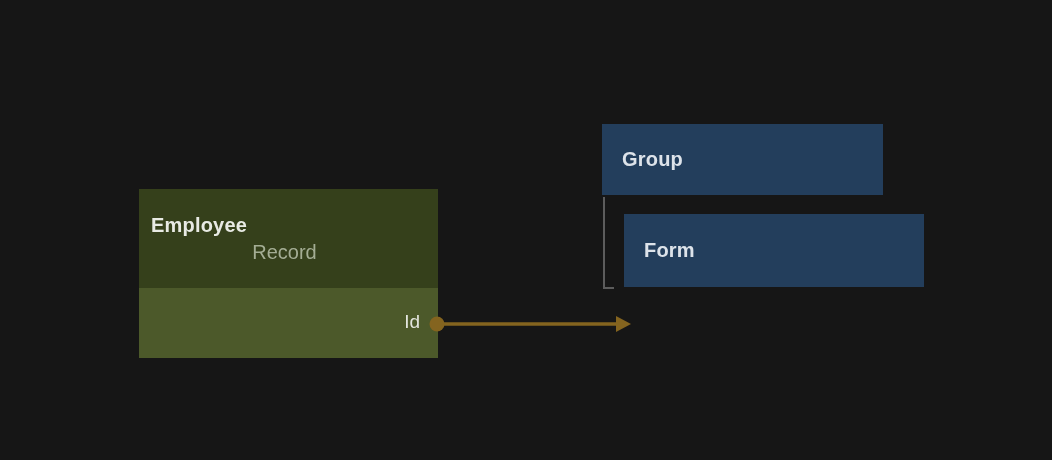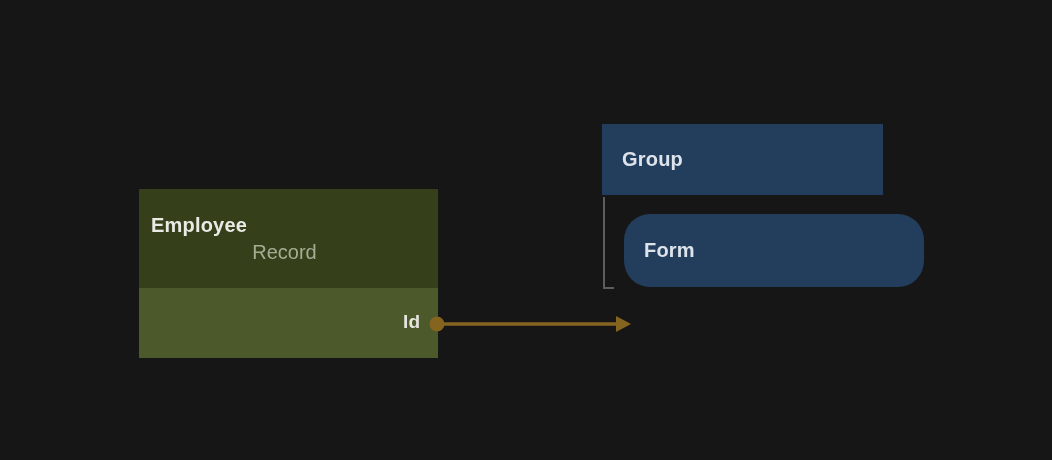--- a/index.html
+++ b/index.html
@@ -35,21 +35,21 @@
     font-size: 20px;
     font-weight: 400;
     margin-top: 4px;
     text-align: center;
   }
   .node-field {
     box-sizing: border-box;
     display: flex;
     align-items: center;
     font-size: 19px;
-    font-weight: 700;
+    font-weight: 400;
     padding: 0 18px 2px 20px;
   }
 
   
   .node-employee {
     left: 139px; top: 189px; width: 299px; height: 169px;
   }
   .node-employee .node-header {
     height: 99px;
     background: var(--employee_header_bg, #35401b);
@@ -74,21 +74,20 @@
   }
   .node-group .node-title { color: var(--blue_title_color, #dde3ea); }
 
   
   .node-form {
     left: 624px; top: 214px; width: 300px; height: 144px;
   }
   .node-form .node-header {
     height: 73px;
     background: var(--blue_header_bg, #233e5c);
-    border-radius: 26px;
   }
   .node-form .node-title { color: var(--blue_title_color, #dde3ea); }
   .node-form .node-field {
     height: 71px;
     background: var(--form_body_bg, #3d516e);
     color: var(--field_text_color2, #dde2e8);
   }
 
   .wires {
     position: absolute;

